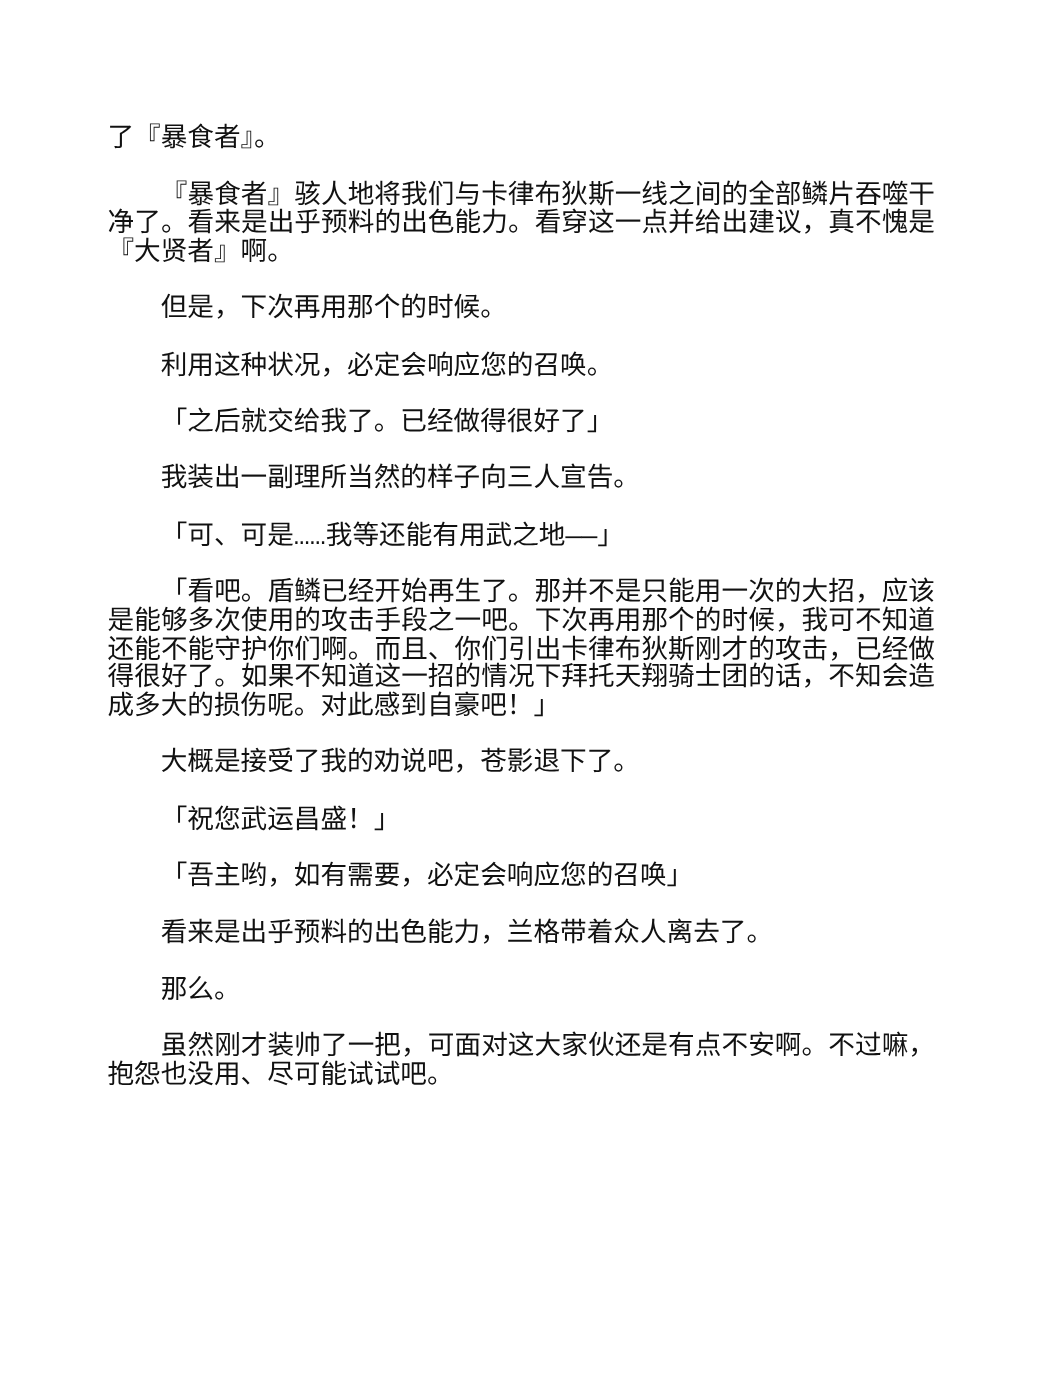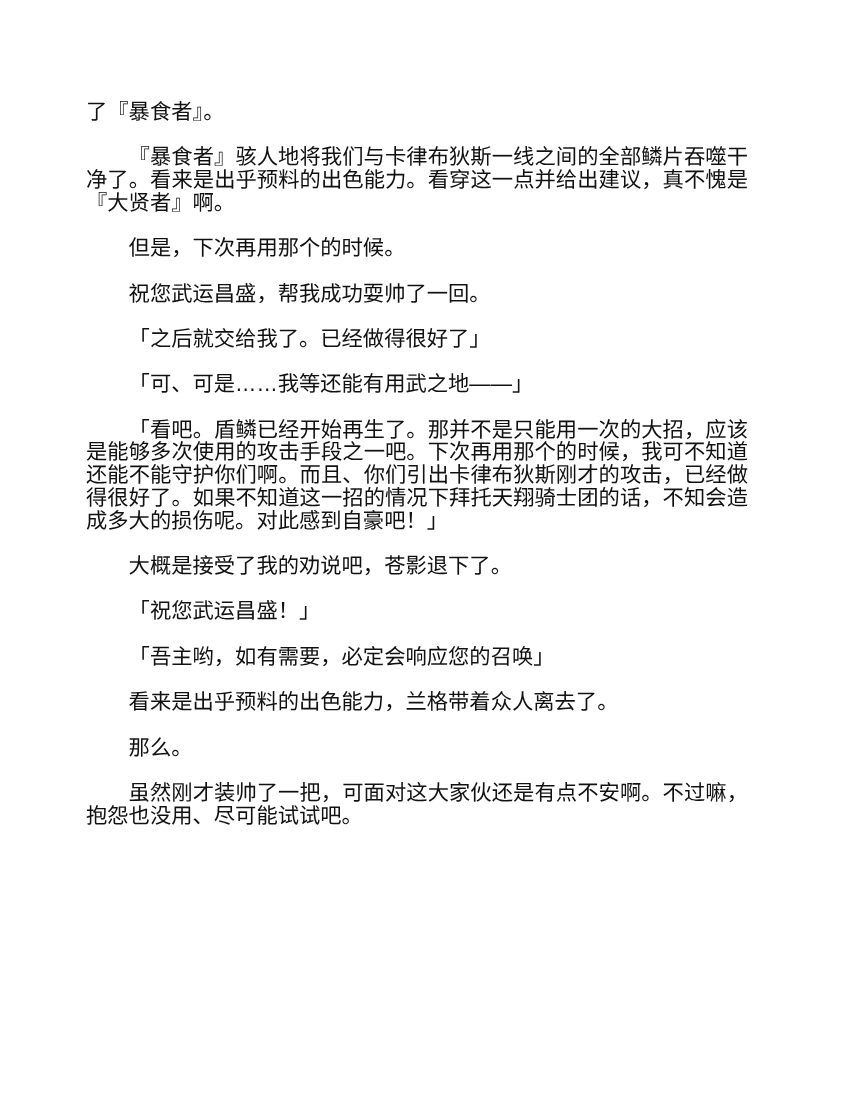--- a/index.html
+++ b/index.html
@@ -13,21 +13,21 @@
     overflow: hidden;
   }
   .page {
     box-sizing: border-box;
     width: 850px;
     height: 1100px;
     padding: 101px 102px 0 86px;
     background: #ffffff;
   }
   .page-text {
-    font-family: Liberation Sans, sans-serif;
+    font-family: Liberation Mono, monospace;
     font-size: 21.3px;
     line-height: 22.7px;
     color: #111111;
     text-align: justify;
   }
   .page-text p {
     margin: 22.7px 0;
     padding: 0;
   }
   .page-text p.indent {
@@ -41,22 +41,23 @@
   }
 </style>
 </head>
 <body>
 
 <div class="page">
   <div class="page-text">
     <p class="noindent">了『暴食者』。</p>
     <p class="indent">『暴食者』骇人地将我们与卡律布狄斯一线之间的全部鳞片吞噬干净了。看来是出乎预料的出色能力。看穿这一点并给出建议，真不愧是『大贤者』啊。</p>
     <p class="indent">但是，下次再用那个的时候。</p>
-    <p class="indent">祝您武运昌盛，帮我成功耍帅了一回。</p>
+    <p class="indent">利用这种状况，必定会响应您的召唤。</p>
     <p class="indent">「之后就交给我了。已经做得很好了」</p>
+    <p class="indent">我装出一副理所当然的样子向三人宣告。</p>
     <p class="indent">「可、可是……我等还能有用武之地——」</p>
     <p class="indent">「看吧。盾鳞已经开始再生了。那并不是只能用一次的大招，应该是能够多次使用的攻击手段之一吧。下次再用那个的时候，我可不知道还能不能守护你们啊。而且、你们引出卡律布狄斯刚才的攻击，已经做得很好了。如果不知道这一招的情况下拜托天翔骑士团的话，不知会造成多大的损伤呢。对此感到自豪吧！」</p>
     <p class="indent">大概是接受了我的劝说吧，苍影退下了。</p>
     <p class="indent">「祝您武运昌盛！」</p>
     <p class="indent">「吾主哟，如有需要，必定会响应您的召唤」</p>
     <p class="indent">看来是出乎预料的出色能力，兰格带着众人离去了。</p>
     <p class="indent">那么。</p>
     <p class="indent">虽然刚才装帅了一把，可面对这大家伙还是有点不安啊。不过嘛，抱怨也没用、尽可能试试吧。</p>
   </div>
 </div>

